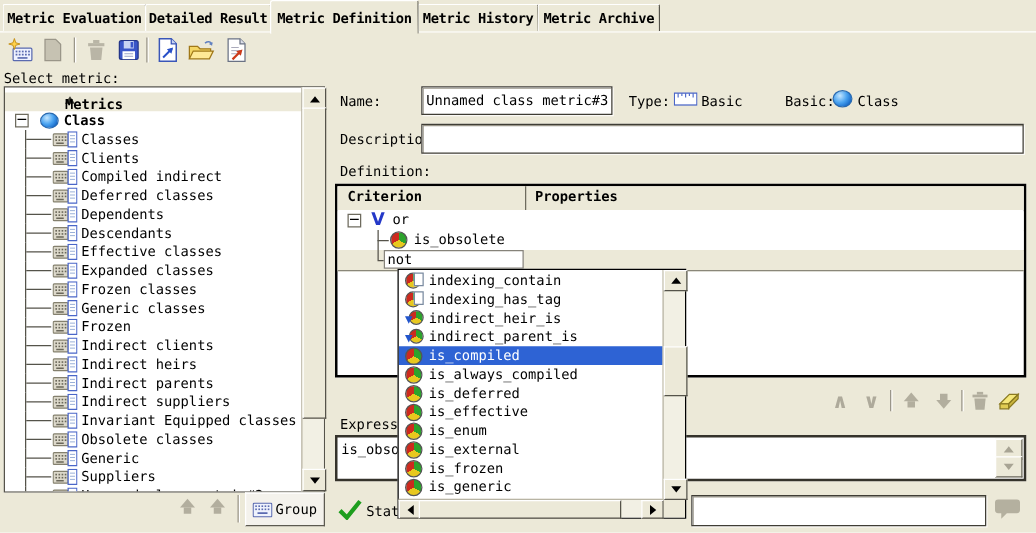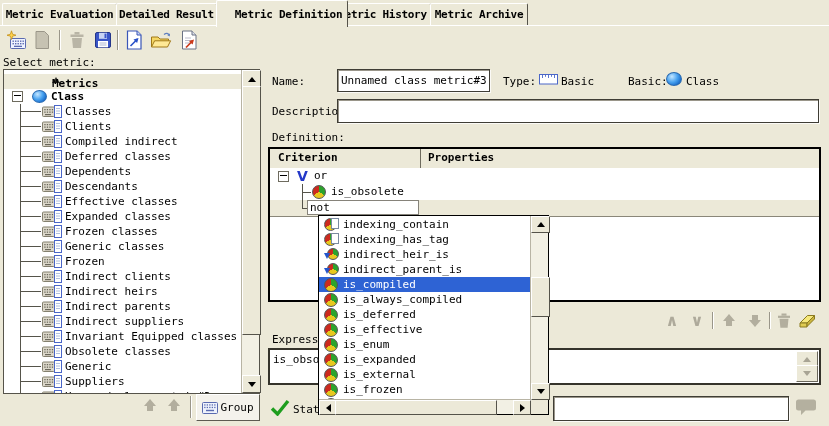--- a/index.html
+++ b/index.html
@@ -6,21 +6,21 @@
   #app{position:relative;width:829px;height:426px;background:#ece9d8;overflow:hidden;
        font-family:"DejaVu Sans Mono","Liberation Mono",monospace;font-size:11px;color:#000;}
   .abs{position:absolute;}
   .lbl{position:absolute;white-space:nowrap;}
 
   
   .tab{position:absolute;background:#ece9d8;border-top:1px solid #fff;border-left:1px solid #fff;
        border-right:1px solid #55534a;border-top-left-radius:2px;border-top-right-radius:2px;
        display:flex;align-items:center;justify-content:center;font-weight:bold;letter-spacing:-0.3px;}
   .tab.inactive{top:3px;height:21px;z-index:2;}
-  .tab.active{top:0;height:26px;z-index:4;padding-left:13px;}
+  .tab.active{top:0;height:26px;z-index:4;}
   .tab-underline{position:absolute;top:25px;left:0;width:829px;height:1px;background:#fff;z-index:1;}
 
   
   .tbtn{position:absolute;top:28px;width:24px;height:24px;display:flex;align-items:center;justify-content:center;}
   .tsep{position:absolute;top:30px;width:0;height:20px;border-left:1px solid #9a9689;border-right:1px solid #fff;}
 
   
   #tree-panel{left:3px;top:69px;width:255px;height:323px;background:#fff;border:1px solid #55534a;}
   #tree-header{position:absolute;left:0;top:4px;right:17px;height:19px;background:#ece9d8;
                border-bottom:1px solid #9a9689;border-right:1px solid #9a9689;}
@@ -812,24 +812,20 @@
         <div class="ditem">
           <span class="dicon pie"></span>
           <span>is_effective</span>
         </div>
 
         <div class="ditem">
           <span class="dicon pie"></span>
           <span>is_enum</span>
         </div>
 
-        <div class="ditem">
-          <span class="dicon pie"></span>
-          <span>is_expanded</span>
-        </div>
 
         <div class="ditem">
           <span class="dicon pie"></span>
           <span>is_external</span>
         </div>
 
         <div class="ditem">
           <span class="dicon pie"></span>
           <span>is_frozen</span>
         </div>

